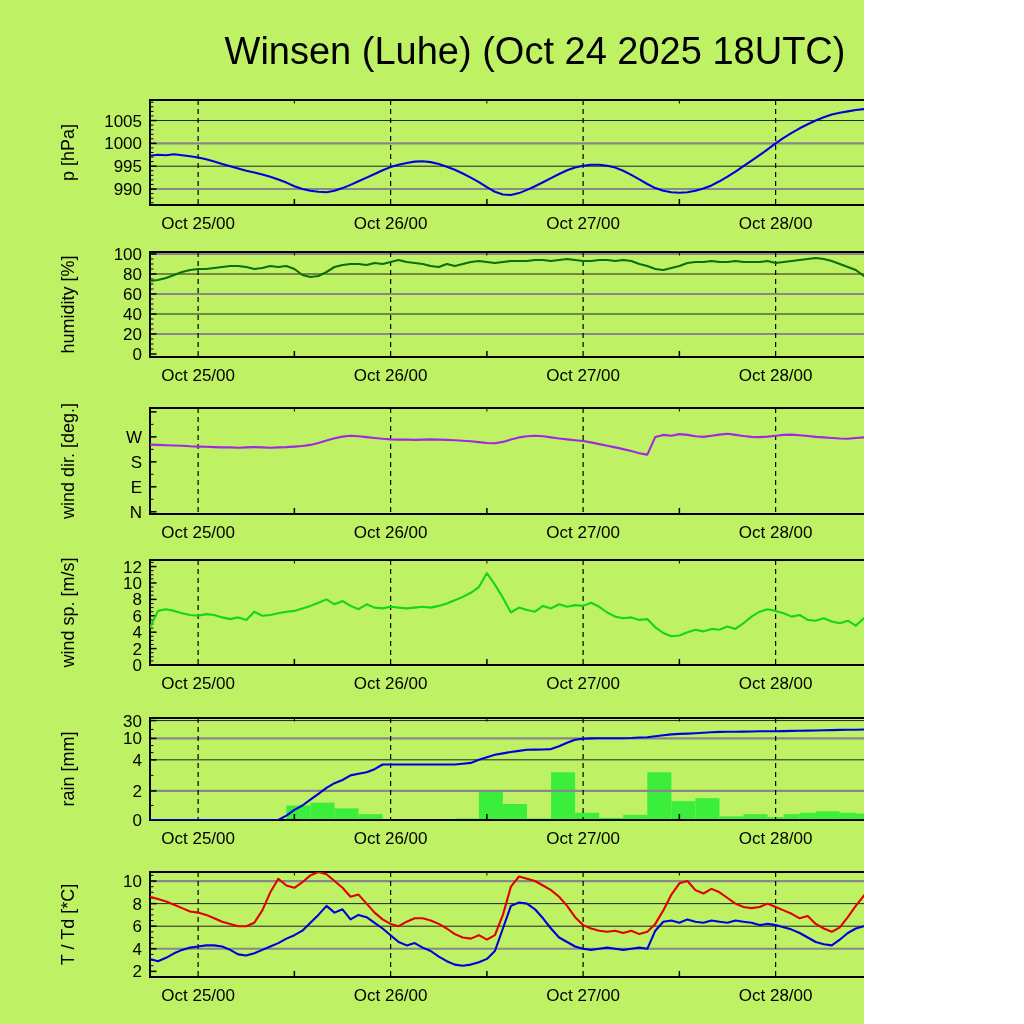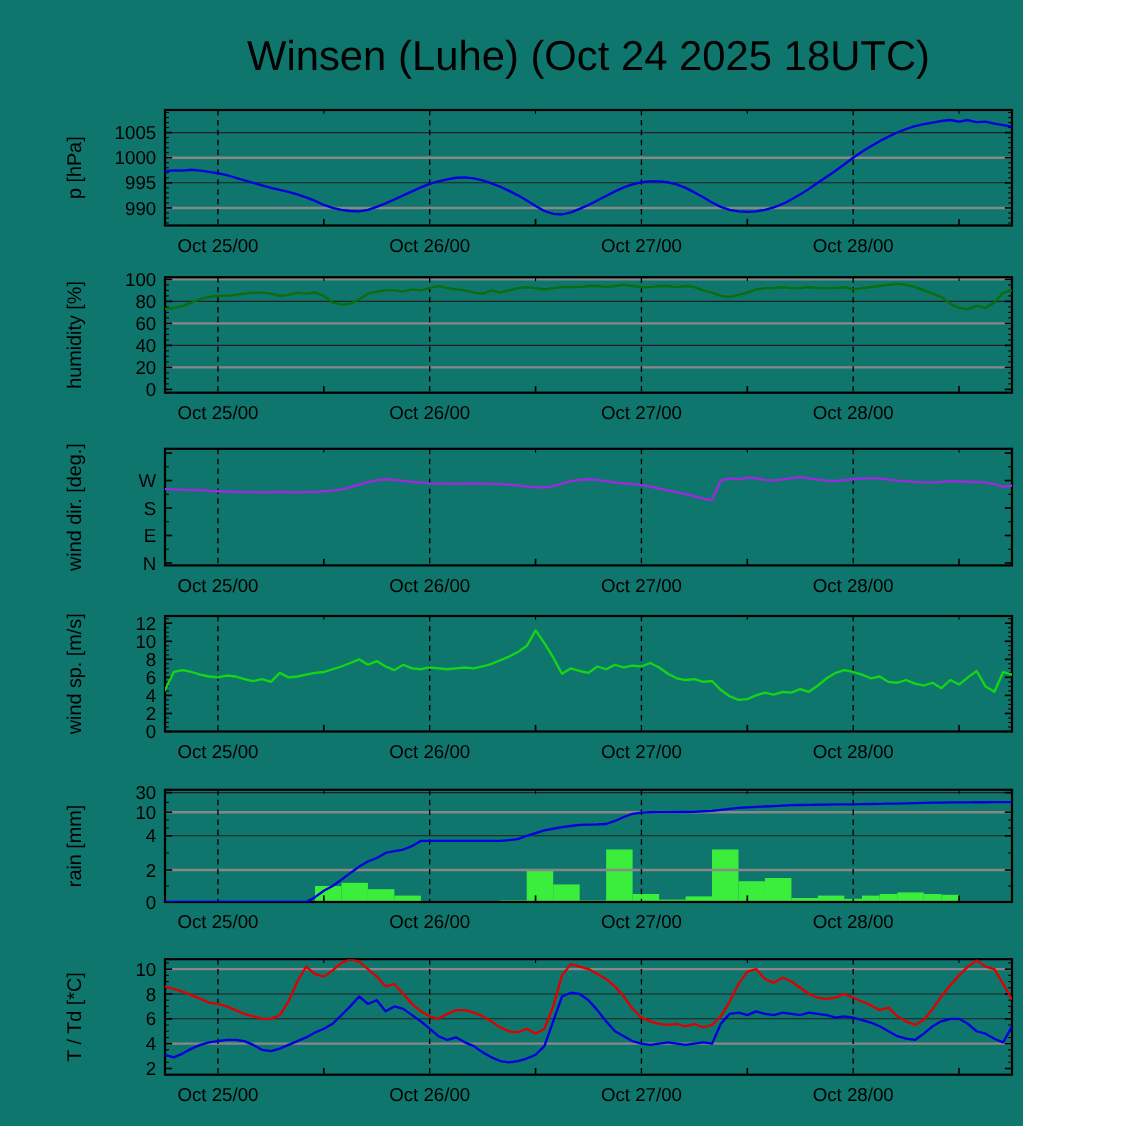--- a/index.html
+++ b/index.html
@@ -1,16 +1,16 @@
 <!DOCTYPE html>
 <html><head>
 <meta charset="utf-8">
 <style>
   html,body{margin:0;padding:0;background:#ffffff;}
-  .page{position:relative;width:930px;height:1024px;background:#0f766e;overflow:hidden;
+  .page{position:relative;width:864px;height:1024px;background:#bef264;overflow:hidden;
         font-family:"Liberation Sans",sans-serif;}
   svg text{font-family:"Liberation Sans",sans-serif;fill:#000;}
   .title-text{font-size:38px;}
   .tick-label{font-size:17px;}
   .date-label{font-size:17px;}
   .ylabel{font-size:18px;}
 </style>
 </head>
 <body>
 

